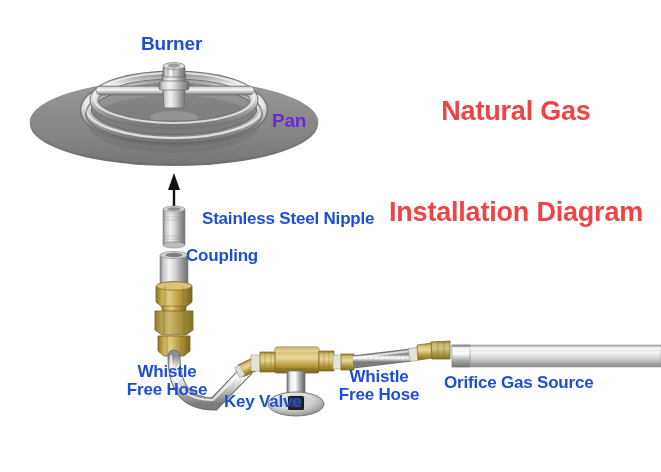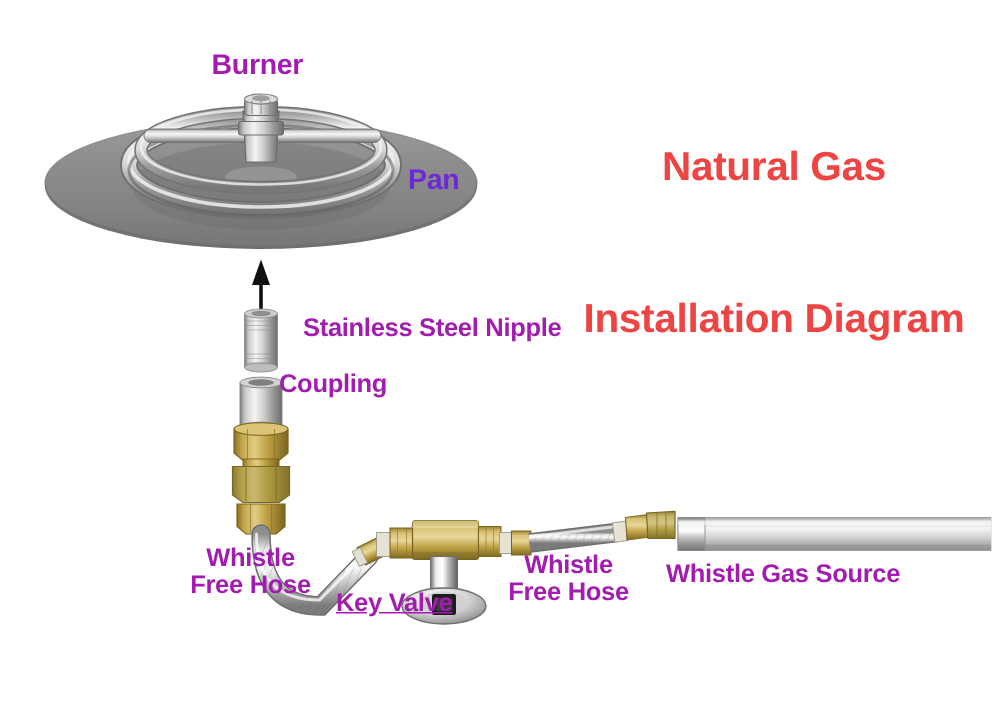--- a/index.html
+++ b/index.html
@@ -25,37 +25,37 @@
     height: 472px;
   }
   .lbl {
     position: absolute;
     font-family: "Liberation Sans", sans-serif;
     font-weight: bold;
     white-space: pre;
     line-height: 1.08;
     letter-spacing: -0.2px;
   }
-  .lbl-dark { color: #a21caf; }
+  .lbl-dark { color: #1d4ed8; }
   .lbl-light { color: #6d28d9; }
   .lbl-title {
     color: #ef4444;
     font-size: 27px;
     line-height: 1.25;
     text-align: center;
   }
   #title-block { left: 380px; top: 27px; width: 272px; }
   #label-burner { left: 141px; top: 34px; font-size: 19px; }
   #label-pan { left: 272px; top: 111px; font-size: 19px; }
   #label-nipple { left: 202px; top: 210px; font-size: 17px; text-align: right; }
   #label-coupling { left: 186px; top: 247px; font-size: 17px; }
   #label-orifice { left: 186px; top: 275px; font-size: 17px; }
   #label-hose-left { left: 118px; top: 363px; font-size: 17px; text-align: center; width: 98px; }
   #label-hose-right { left: 330px; top: 368px; font-size: 17px; text-align: center; width: 98px; }
-  #label-keyvalve { left: 224px; top: 393px; font-size: 17px; text-decoration: underline; }
+  #label-keyvalve { left: 224px; top: 393px; font-size: 17px; }
   #label-gassource { left: 444px; top: 374px; font-size: 17px; }
 </style>
 </head>
 <body>
 
 <div id="stage">
 
   <svg class="layer" viewBox="0 0 661 472">
     <defs>
 
@@ -295,15 +295,15 @@
 
   <div class="lbl lbl-dark" id="label-burner">Burner</div>
   <div class="lbl lbl-light" id="label-pan">Pan</div>
   <div class="lbl lbl-dark" id="label-nipple">Stainless Steel Nipple</div>
   <div class="lbl lbl-dark" id="label-coupling">Coupling</div>
   <div class="lbl lbl-dark" id="label-hose-left">Whistle
 Free Hose</div>
   <div class="lbl lbl-dark" id="label-hose-right">Whistle
 Free Hose</div>
   <div class="lbl lbl-dark" id="label-keyvalve">Key Valve</div>
-  <div class="lbl lbl-dark" id="label-gassource">Whistle Gas Source</div>
+  <div class="lbl lbl-dark" id="label-gassource">Orifice Gas Source</div>
 
 </div>
 
 </body></html>

